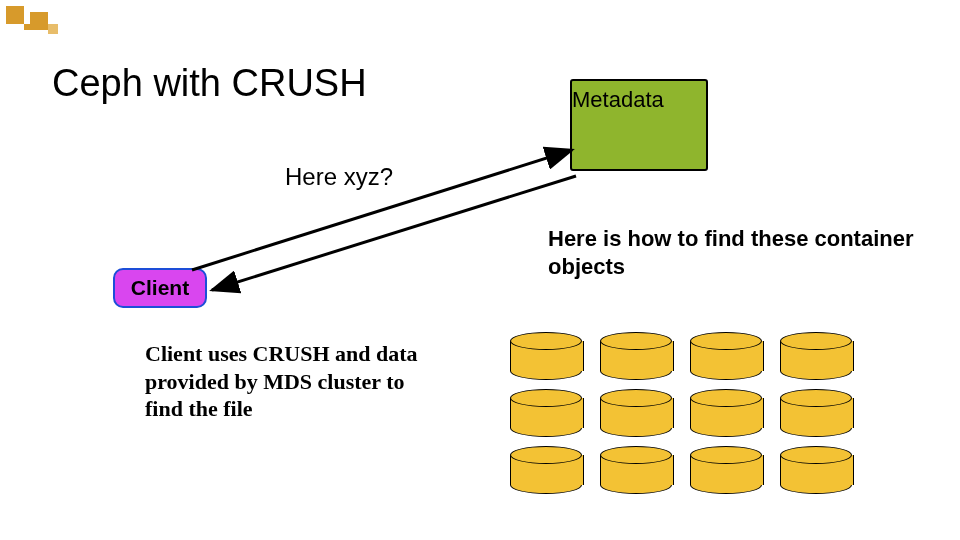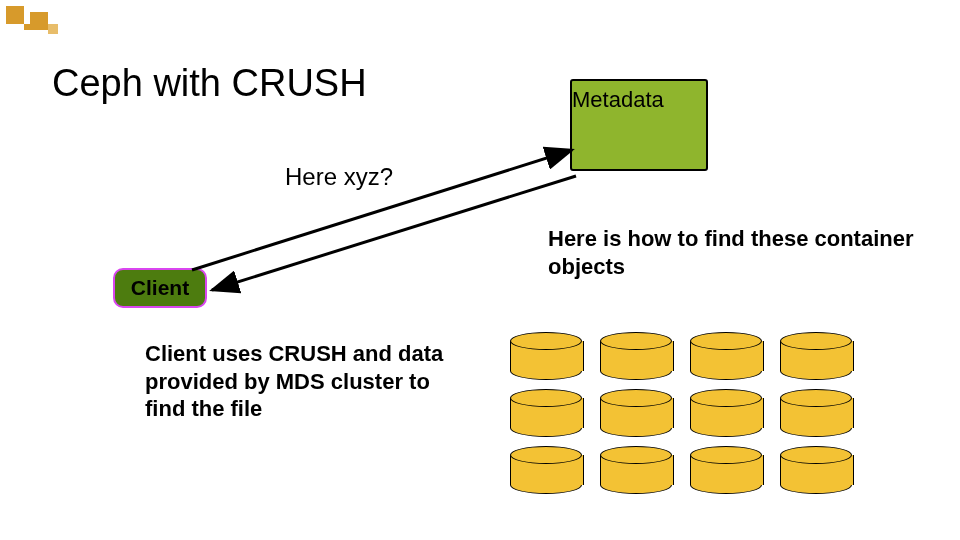--- a/index.html
+++ b/index.html
@@ -41,23 +41,23 @@
     left: 285px;
     font-size: 24px;
   }
 
   .client-box {
     position: absolute;
     top: 268px;
     left: 113px;
     width: 90px;
     height: 36px;
-    border: 2px solid #d946ef;
+    border: 2px solid #1d4ed8;
     border-radius: 10px;
-    background: #4d7c0f;
+    background: #d946ef;
     text-align: center;
     line-height: 36px;
     font-size: 21px;
     font-weight: 700;
   }
 
   .mds-box {
     position: absolute;
     top: 79px;
     left: 570px;
@@ -84,20 +84,21 @@
   }
 
   .client-uses {
     position: absolute;
     top: 340px;
     left: 145px;
     width: 300px;
     font-size: 22px;
     font-weight: 700;
     line-height: 1.25;
+    font-family: Liberation Serif, serif;
   }
 
   
   svg.arrows {
     position: absolute;
     top: 0; left: 0;
     width: 960px; height: 540px;
     pointer-events: none;
   }
 

